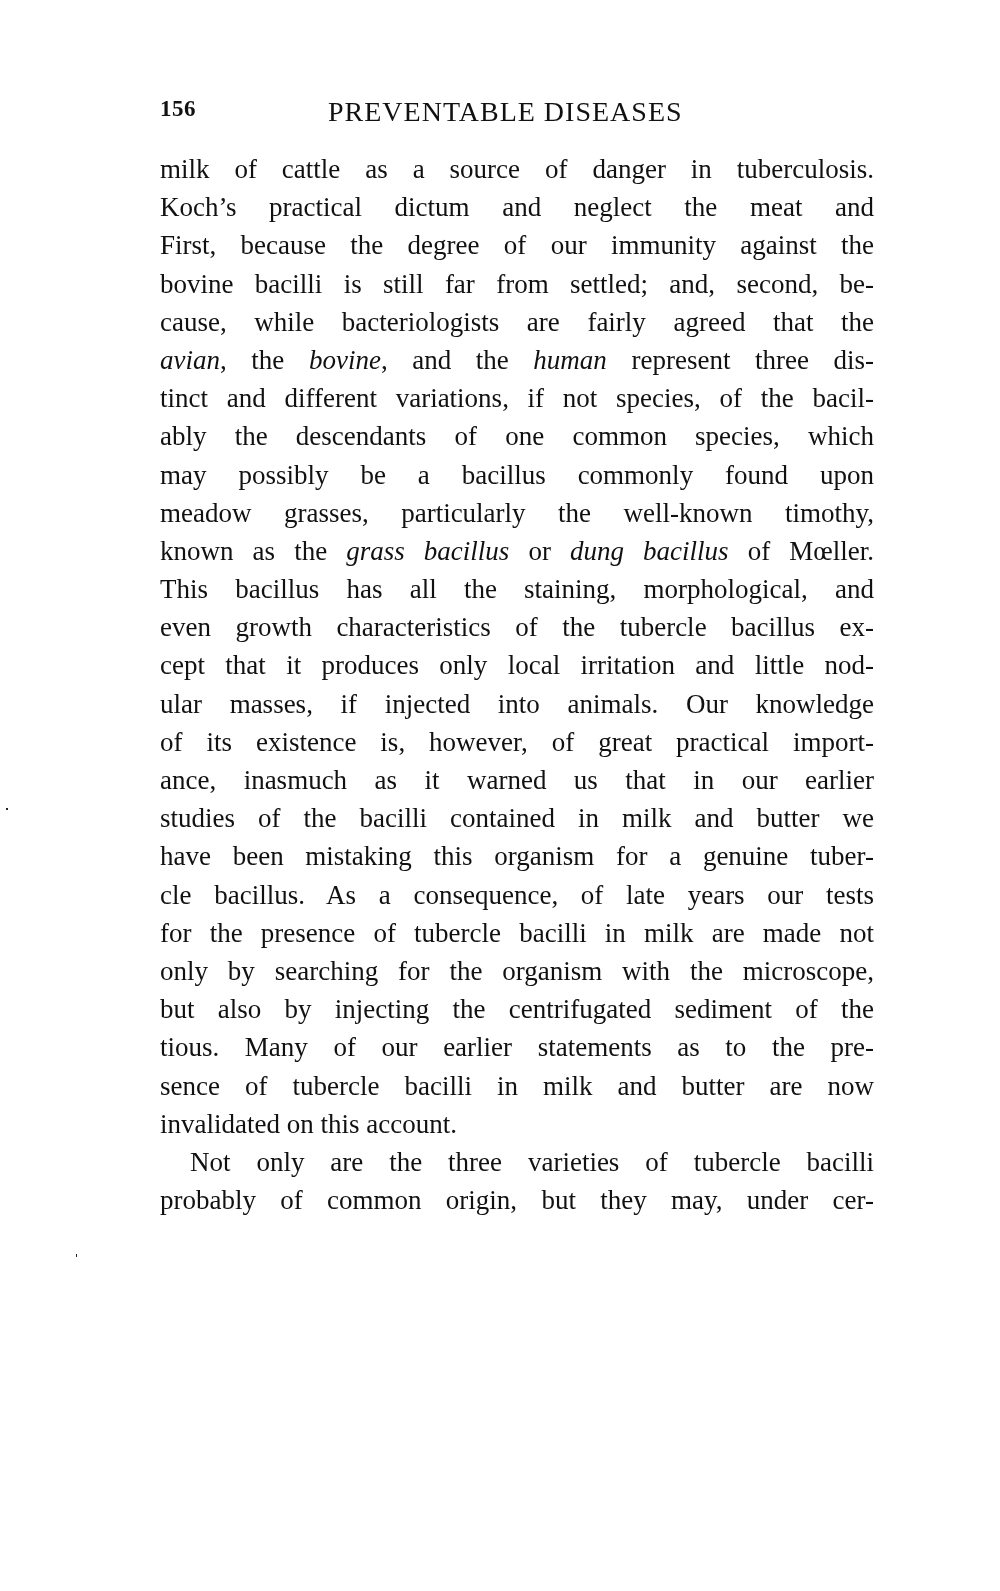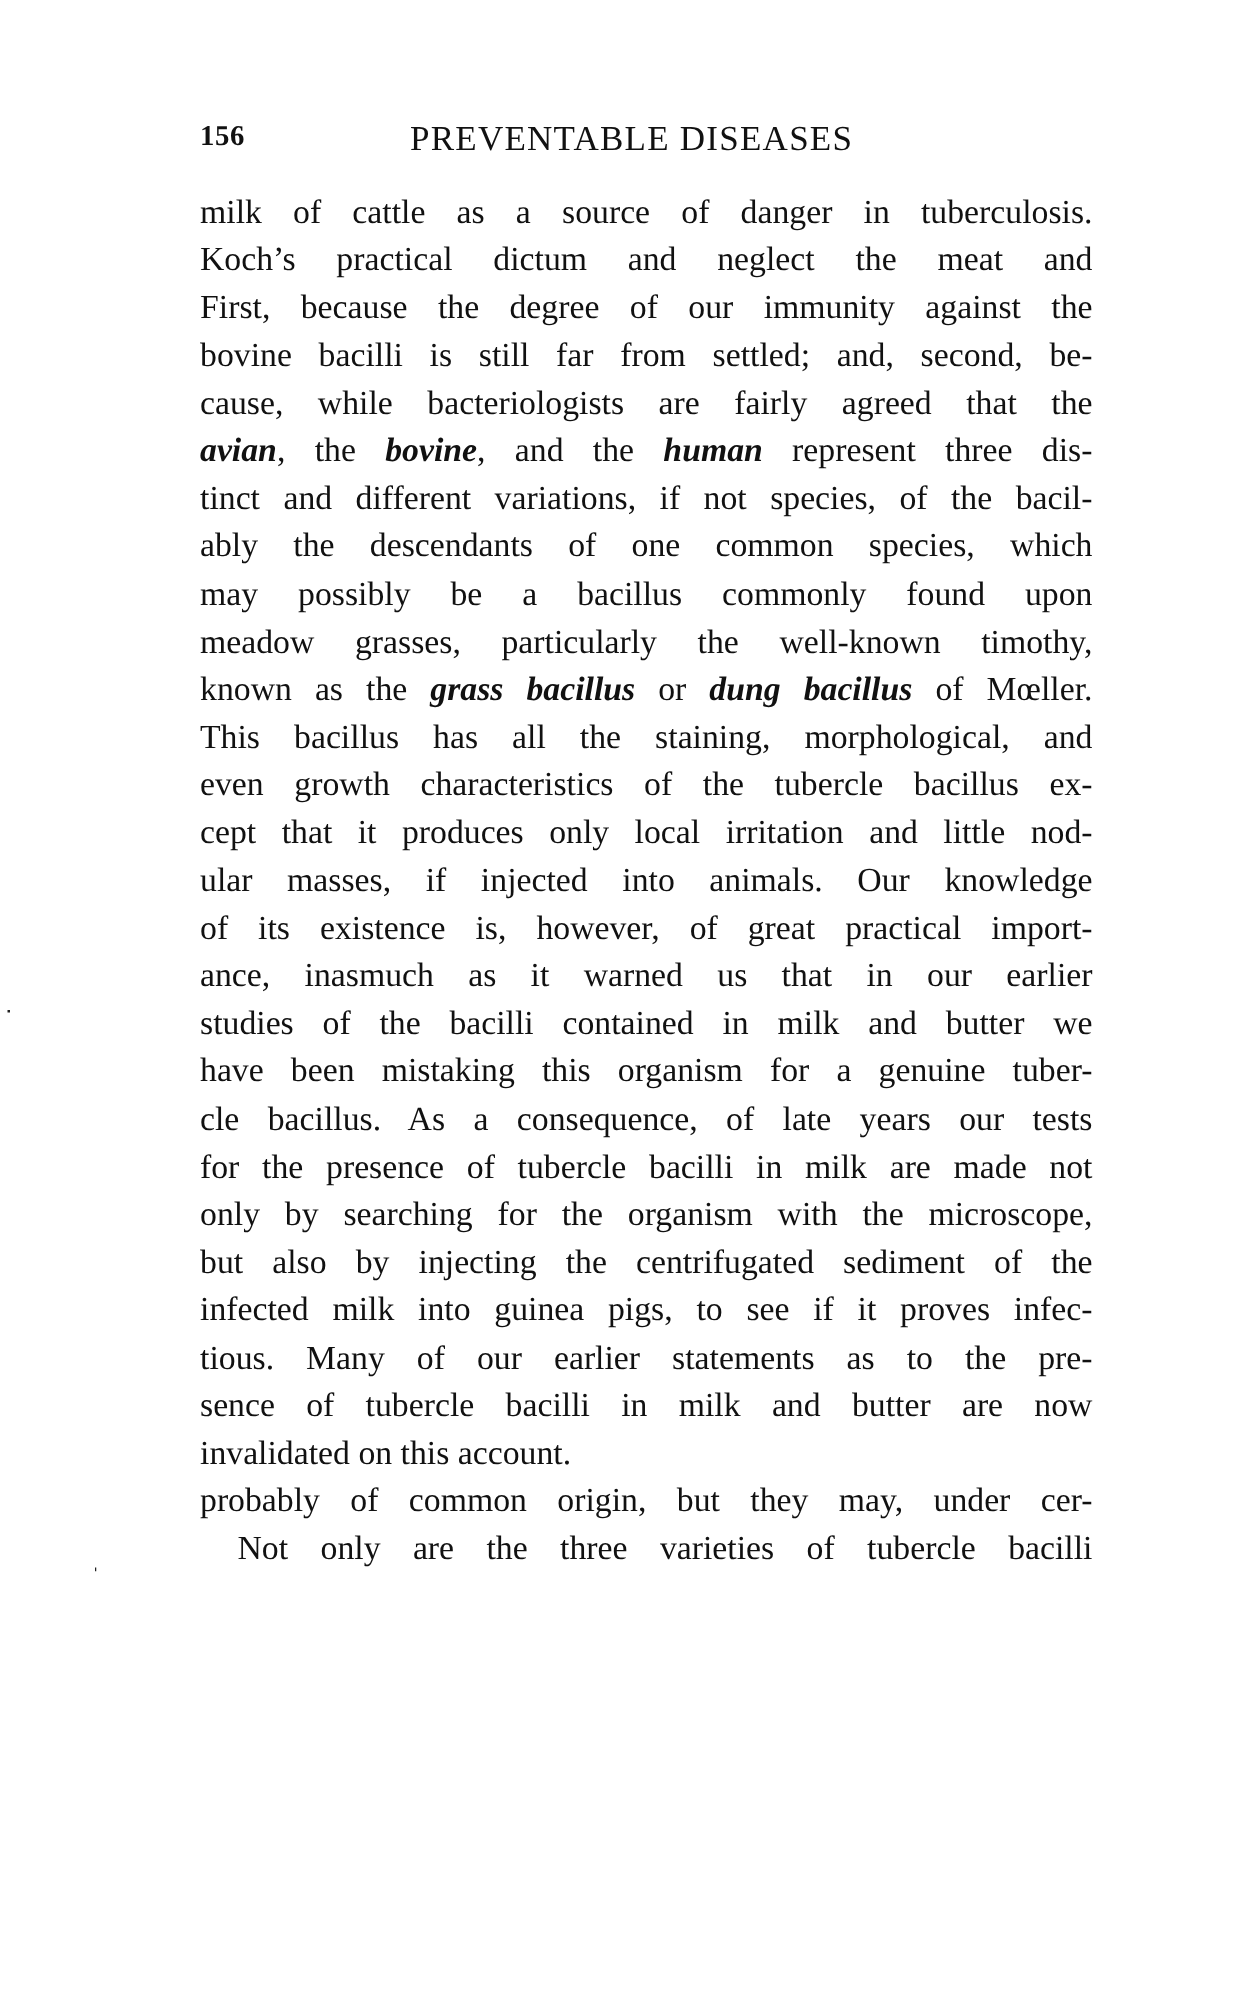--- a/index.html
+++ b/index.html
@@ -60,21 +60,21 @@
     }
     .line.indent {
       padding-left: 30px;
     }
     .specks {
       position: absolute;
       width: 2px;
       height: 2px;
       background: #222;
     }
-    em { font-style: italic; font-weight: bold; }
+    em { font-style: italic; }
   </style>
 </head>
 <body>
 
 <div class="page">
   <div class="running-head">
     <span class="folio">156</span>
     <span class="head-title">PREVENTABLE DISEASES</span>
   </div>
   <div class="body-text" id="body-text">
@@ -95,26 +95,25 @@
         <span class="line"><span>cept that it produces only local irritation and little nod-</span></span>
         <span class="line"><span>ular masses, if injected into animals.  Our knowledge</span></span>
         <span class="line"><span>of its existence is, however, of great practical import-</span></span>
         <span class="line"><span>ance, inasmuch as it warned us that in our earlier</span></span>
         <span class="line"><span>studies of the bacilli contained in milk and butter we</span></span>
         <span class="line"><span>have been mistaking this organism for a genuine tuber-</span></span>
         <span class="line"><span>cle bacillus.  As a consequence, of late years our tests</span></span>
         <span class="line"><span>for the presence of tubercle bacilli in milk are made not</span></span>
         <span class="line"><span>only by searching for the organism with the microscope,</span></span>
         <span class="line"><span>but also by injecting the centrifugated sediment of the</span></span>
-        <span class="line"><span>infected milk into guinea pigs, to see if it proves infec-</span></span>
         <span class="line"><span>tious.  Many of our earlier statements as to the pre-</span></span>
         <span class="line"><span>sence of tubercle bacilli in milk and butter are now</span></span>
         <span class="line last"><span>invalidated on this account.</span></span>
       </div>
       <div>
+        <span class="line indent"><span>Not only are the three varieties of tubercle bacilli</span></span>
         <span class="line"><span>probably of common origin, but they may, under cer-</span></span>
-        <span class="line indent"><span>Not only are the three varieties of tubercle bacilli</span></span>
       </div>
     </div>
 </div>
 
 <div class="specks" style="left:6px; top:808px;"></div>
 <div class="specks" style="left:76px; top:1254px; width:1px; height:3px;"></div>
 
 </body></html>

